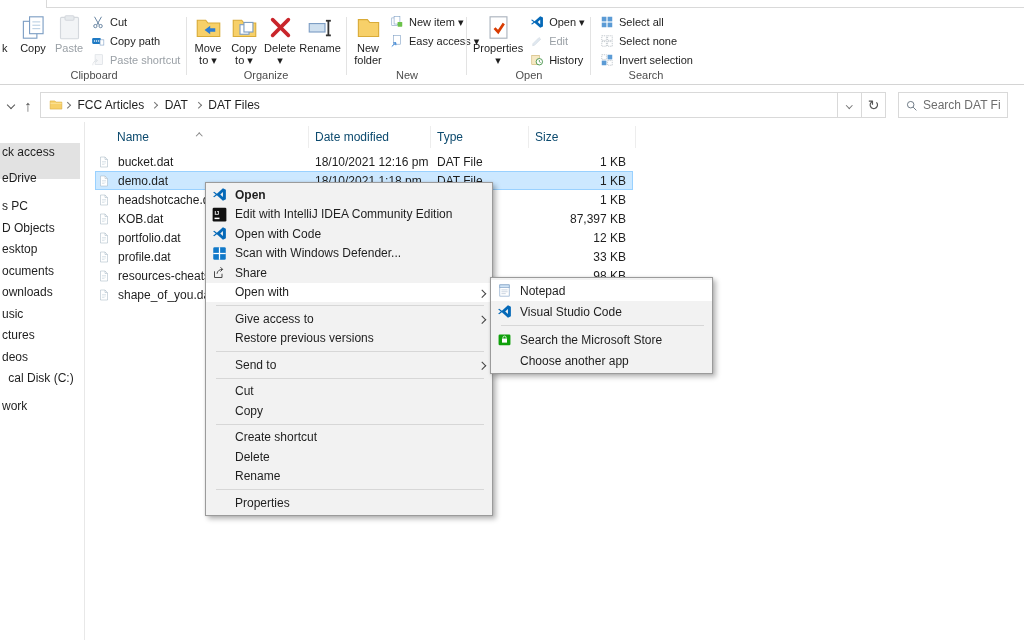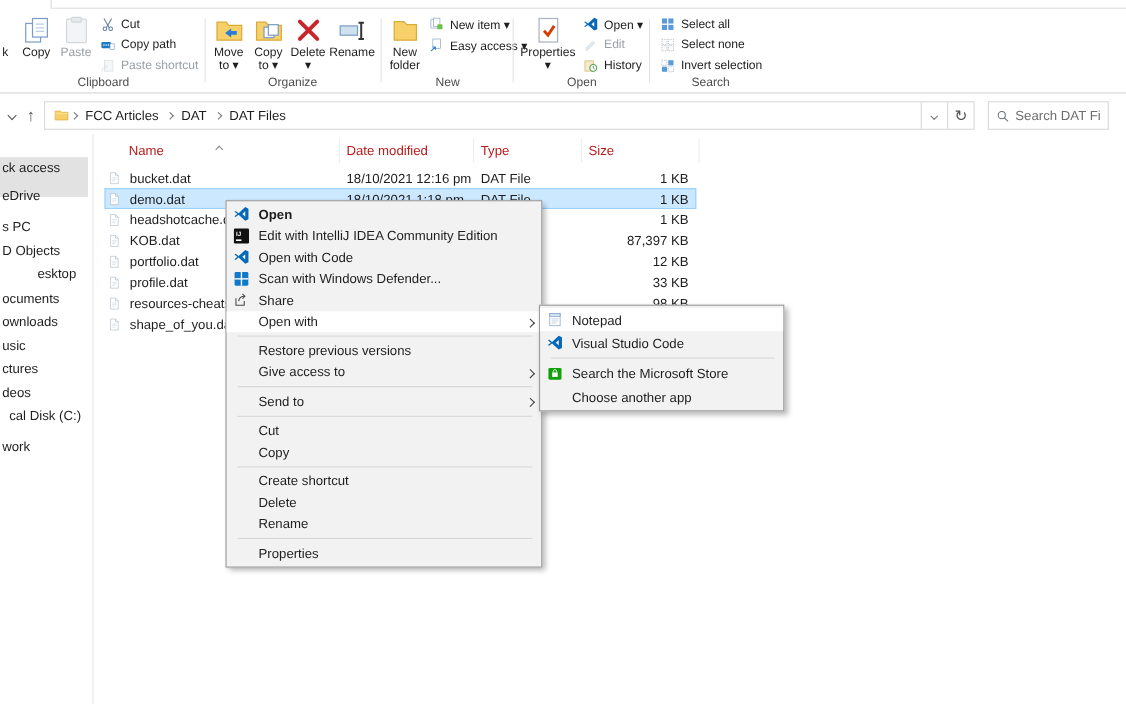--- a/index.html
+++ b/index.html
@@ -50,21 +50,21 @@
   .searchbox .icon svg{width:13px;height:13px;display:block}
   .searchfield{border:none;outline:none;flex:1;min-width:0;font-family:inherit;font-size:12px;color:#444;background:transparent}
   .searchfield::placeholder{color:#6d6d6d;opacity:1}
 
   
   .splitter{position:absolute;left:84px;top:122px;width:1px;height:518px;background:#e8e8e8}
   .side-item{position:absolute;left:0;width:80px;height:36px;line-height:19px;padding-left:2px;white-space:nowrap;overflow:hidden;cursor:default}
   .side-item.selected{background:#e2e2e2}
 
   
-  .colhead{position:absolute;top:127px;height:21px;line-height:21px;font-size:12px;color:#b91c1c;cursor:default}
+  .colhead{position:absolute;top:127px;height:21px;line-height:21px;font-size:12px;color:#0c4a6e;cursor:default}
   .col-divider{position:absolute;top:126px;width:1px;height:22px;background:#ededed}
   .sortcaret{position:absolute;left:197px;top:127px}
   .frow{position:absolute;left:95px;width:538px;height:19px;display:flex;align-items:center;cursor:default}
   .frow.selected{background:#cce8ff;outline:1px solid #99d1ff;outline-offset:-1px}
   .fcell-icon{width:13px;margin-left:3px;display:flex}
   .fcell-icon svg{width:12px;height:14px;display:block}
   .fcell-name{margin-left:7px;width:192px;white-space:nowrap;overflow:hidden}
   .fcell-date{width:122px;padding-left:5px;white-space:nowrap;overflow:hidden}
   .fcell-type{width:98px;padding-left:5px;white-space:nowrap;overflow:hidden}
   .fcell-size{width:100px;text-align:right;padding-right:4px;white-space:nowrap}
@@ -330,21 +330,21 @@
       <input class="searchfield" placeholder="Search DAT Files" style="">
     </div>
   </div>
 
   <div class="splitter"></div>
   <div id="sidebar">
       <div class="side-item selected" style="top: 143px;">ck access</div>
       <div class="side-item" style="top: 169px;">eDrive</div>
       <div class="side-item" style="top: 197px;">s PC</div>
       <div class="side-item" style="top: 219px;">D Objects</div>
-      <div class="side-item" style="top: 240px; margin-left: 32px;">esktop</div>
+      <div class="side-item" style="top: 240px;">esktop</div>
       <div class="side-item" style="top: 262px;">ocuments</div>
       <div class="side-item" style="top: 283px;">ownloads</div>
       <div class="side-item" style="top: 305px;">usic</div>
       <div class="side-item" style="top: 326px;">ctures</div>
       <div class="side-item" style="top: 348px;">deos</div>
       <div class="side-item" style="top: 369px; text-align: center;">cal Disk (C:)</div>
       <div class="side-item" style="top: 397px;">work</div>
     </div>
 
   <div id="filehead">
@@ -529,26 +529,26 @@
         <span class="mi-label">Share</span>
       </div>
       <div class="menu-item hl">
         <span class="mi-icon"></span>
         <span class="mi-label">Open with</span>
         <span class="mi-arrow"><span class="chev right" style="width:5.5px;height:5.5px;border-color:#444"></span></span>
       </div>
       <div class="menu-sep"></div>
       <div class="menu-item">
         <span class="mi-icon"></span>
-        <span class="mi-label">Restore previous versions</span>
-      </div>
-      <div class="menu-item">
-        <span class="mi-icon"></span>
         <span class="mi-label">Give access to</span>
         <span class="mi-arrow"><span class="chev right" style="width:5.5px;height:5.5px;border-color:#444"></span></span>
+      </div>
+      <div class="menu-item">
+        <span class="mi-icon"></span>
+        <span class="mi-label">Restore previous versions</span>
       </div>
       <div class="menu-sep"></div>
       <div class="menu-item">
         <span class="mi-icon"></span>
         <span class="mi-label">Send to</span>
         <span class="mi-arrow"><span class="chev right" style="width:5.5px;height:5.5px;border-color:#444"></span></span>
       </div>
       <div class="menu-sep"></div>
       <div class="menu-item">
         <span class="mi-icon"></span>

